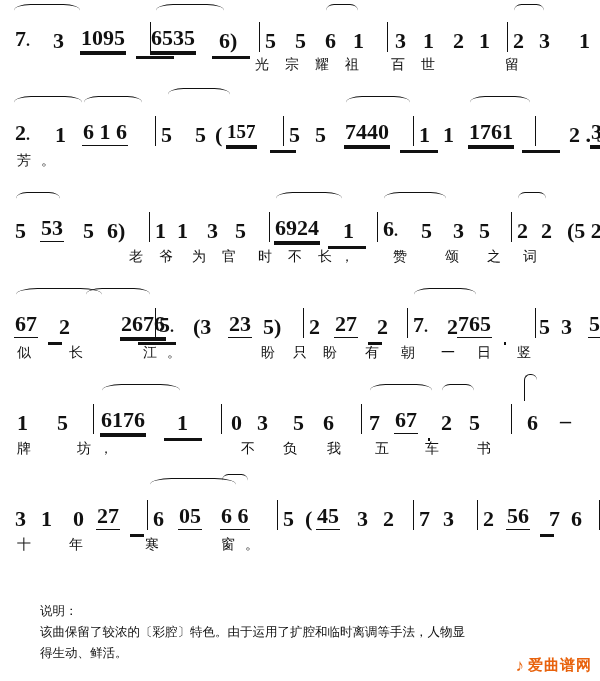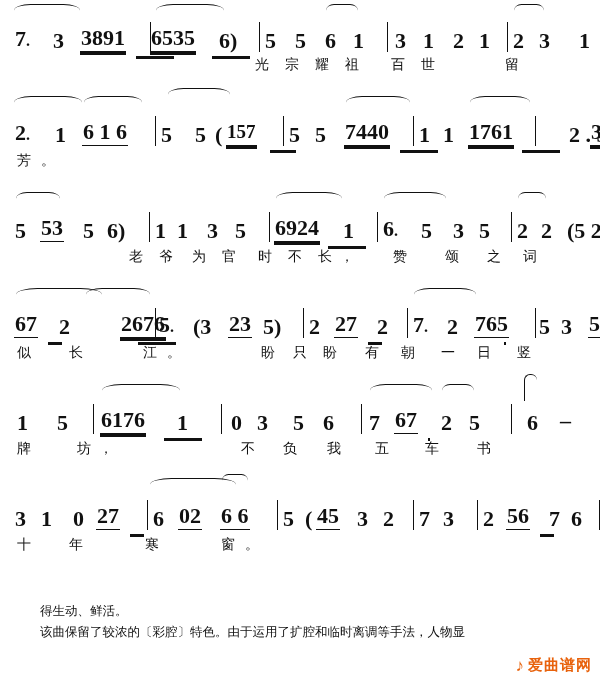--- a/index.html
+++ b/index.html
@@ -117,21 +117,21 @@
 </style>
 </head>
 <body>
 
 <div class="sheet">
 
   <div class="line" style="top:0;">
     <div class="notes" style="height:52px;">
       <span class="abs n" style="left:14px;">7<span style="font-size:16px;">.</span></span>
       <span class="abs n" style="left:52px;">3</span>
-      <span class="abs grp b2" style="left:80px;"><span class="n">3891</span></span>
+      <span class="abs grp b2" style="left:80px;"><span class="n">1095</span></span>
       <span class="abs bar" style="left:143px;"></span>
       <span class="abs grp b2" style="left:150px;"><span class="n">6535</span></span>
       <span class="abs n" style="left:218px;">6)</span>
       <span class="abs bar" style="left:252px;"></span>
       <span class="abs n" style="left:264px;">5</span>
       <span class="abs n" style="left:294px;">5</span>
       <span class="abs n" style="left:324px;">6</span>
       <span class="abs n" style="left:352px;">1</span>
       <span class="abs bar" style="left:380px;"></span>
       <span class="abs n" style="left:394px;">3</span>
@@ -253,21 +253,21 @@
       <span class="abs n" style="left:192px;">(3</span>
       <span class="abs grp b1" style="left:228px;"><span class="n">23</span></span>
       <span class="abs n" style="left:262px;">5)</span>
       <span class="abs bar" style="left:296px;"></span>
       <span class="abs n" style="left:308px;">2</span>
       <span class="abs grp b1" style="left:334px;"><span class="n">27</span></span>
       <span class="abs n" style="left:376px;">2</span>
       <span class="abs bar" style="left:400px;"></span>
       <span class="abs n" style="left:412px;">7<span style="font-size:16px;">.</span></span>
       <span class="abs n" style="left:446px;">2</span>
-      <span class="abs grp b1" style="left:474px;"><span class="n">765</span></span>
+      <span class="abs grp b1" style="left:457px;"><span class="n">765</span></span>
       <span class="abs bar" style="left:528px;"></span>
       <span class="abs n" style="left:538px;">5</span>
       <span class="abs n" style="left:560px;">3</span>
       <span class="abs grp b1" style="left:588px;"><span class="n">56</span></span>
       <span class="slur" style="left:16px;top:8px;width:86px;"></span>
       <span class="slur" style="left:86px;top:8px;width:64px;"></span>
       <span class="slur" style="left:414px;top:8px;width:62px;"></span>
       <span class="abs" style="left:18px;bottom:-7px;width:30px;height:3px;box-shadow:2px 0 0 0 #111,14px 0 0 0 #111;"></span>
       <span class="abs" style="left:88px;bottom:-7px;width:50px;height:3px;box-shadow:14px 0 0 0 #111,26px 0 0 0 #111,38px 0 0 0 #111;"></span>
       <span class="abs" style="left:338px;bottom:-7px;width:30px;height:3px;box-shadow:14px 0 0 0 #111;"></span>
@@ -331,21 +331,21 @@
   </div>
 
   <div class="line" style="height:96px;">
     <div class="notes" style="height:58px;">
       <span class="abs n" style="left:14px;">3</span>
       <span class="abs n" style="left:40px;">1</span>
       <span class="abs n" style="left:72px;">0</span>
       <span class="abs grp b1" style="left:96px;"><span class="n">27</span></span>
       <span class="abs bar" style="left:140px;"></span>
       <span class="abs n" style="left:152px;">6</span>
-      <span class="abs grp b1" style="left:178px;"><span class="n">02</span></span>
+      <span class="abs grp b1" style="left:178px;"><span class="n">05</span></span>
       <span class="abs grp b1" style="left:220px;"><span class="n">6 6</span></span>
       <span class="abs bar" style="left:270px;"></span>
       <span class="abs n" style="left:282px;">5</span>
       <span class="abs n" style="left:304px;">(</span>
       <span class="abs grp b1" style="left:316px;"><span class="n">45</span></span>
       <span class="abs n" style="left:356px;">3</span>
       <span class="abs n" style="left:382px;">2</span>
       <span class="abs bar" style="left:406px;"></span>
       <span class="abs n" style="left:418px;">7</span>
       <span class="abs n" style="left:442px;">3</span>
@@ -364,22 +364,23 @@
     <div class="lyrics" style="top:6px;">
       <span style="left:24px;">十</span>
       <span style="left:76px;">年</span>
       <span style="left:152px;">寒</span>
       <span style="left:228px;">窗</span>
       <span style="left:252px;">。</span>
     </div>
   </div>
 
   <div class="note-block">
+    <span class="t">说明：</span>
+    <span class="t">该曲保留了较浓的〔彩腔〕特色。由于运用了扩腔和临时离调等手法，人物显</span>
     <span class="t">得生动、鲜活。</span>
-    <span class="t">该曲保留了较浓的〔彩腔〕特色。由于运用了扩腔和临时离调等手法，人物显</span>
   </div>
 
   <div class="logo">
     <span class="mark">♪</span>
     <span class="txt">爱曲谱网</span>
   </div>
 
 </div>
 
 </body></html>

